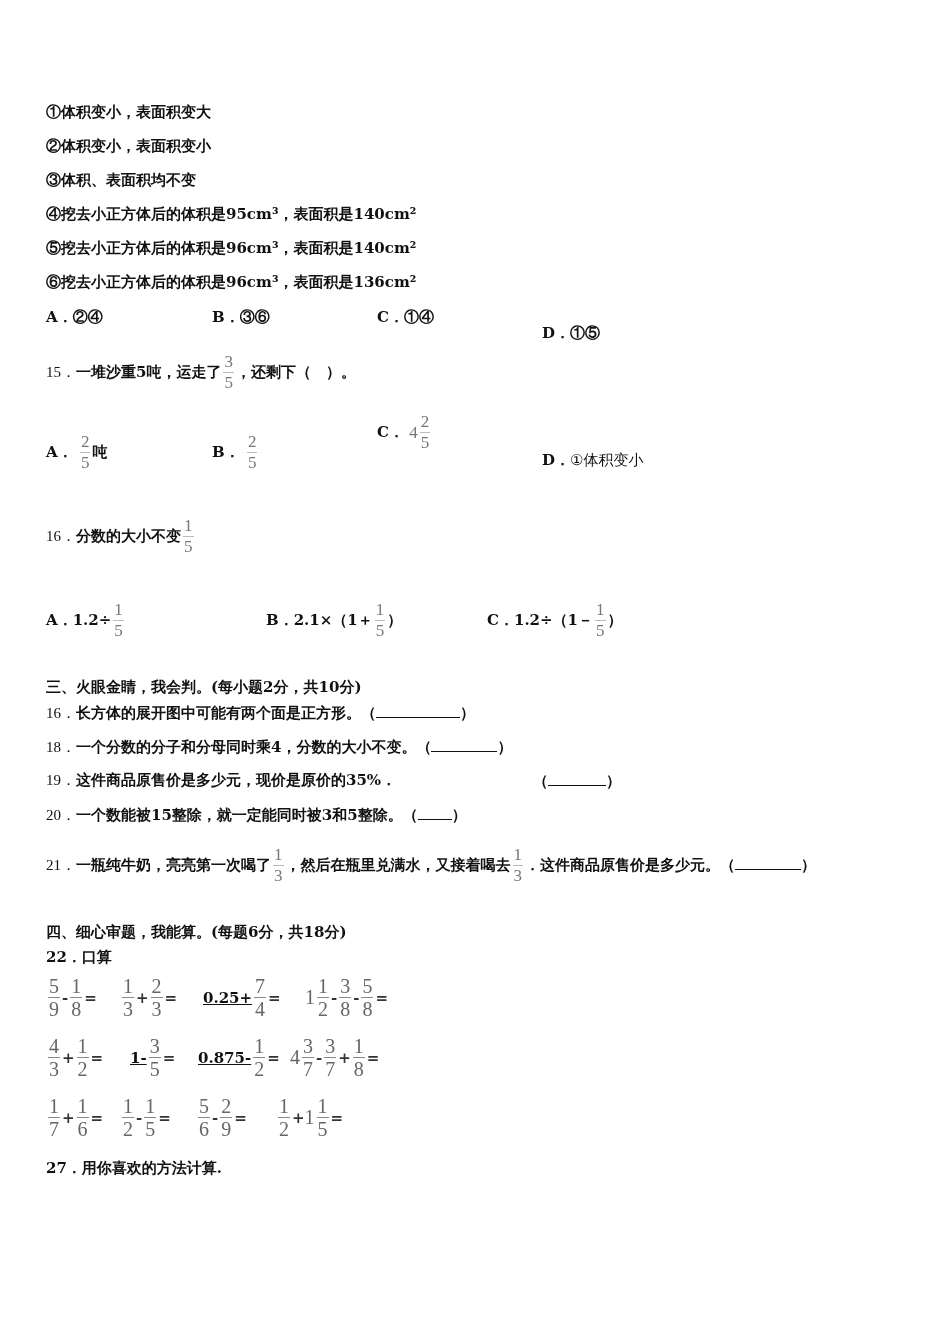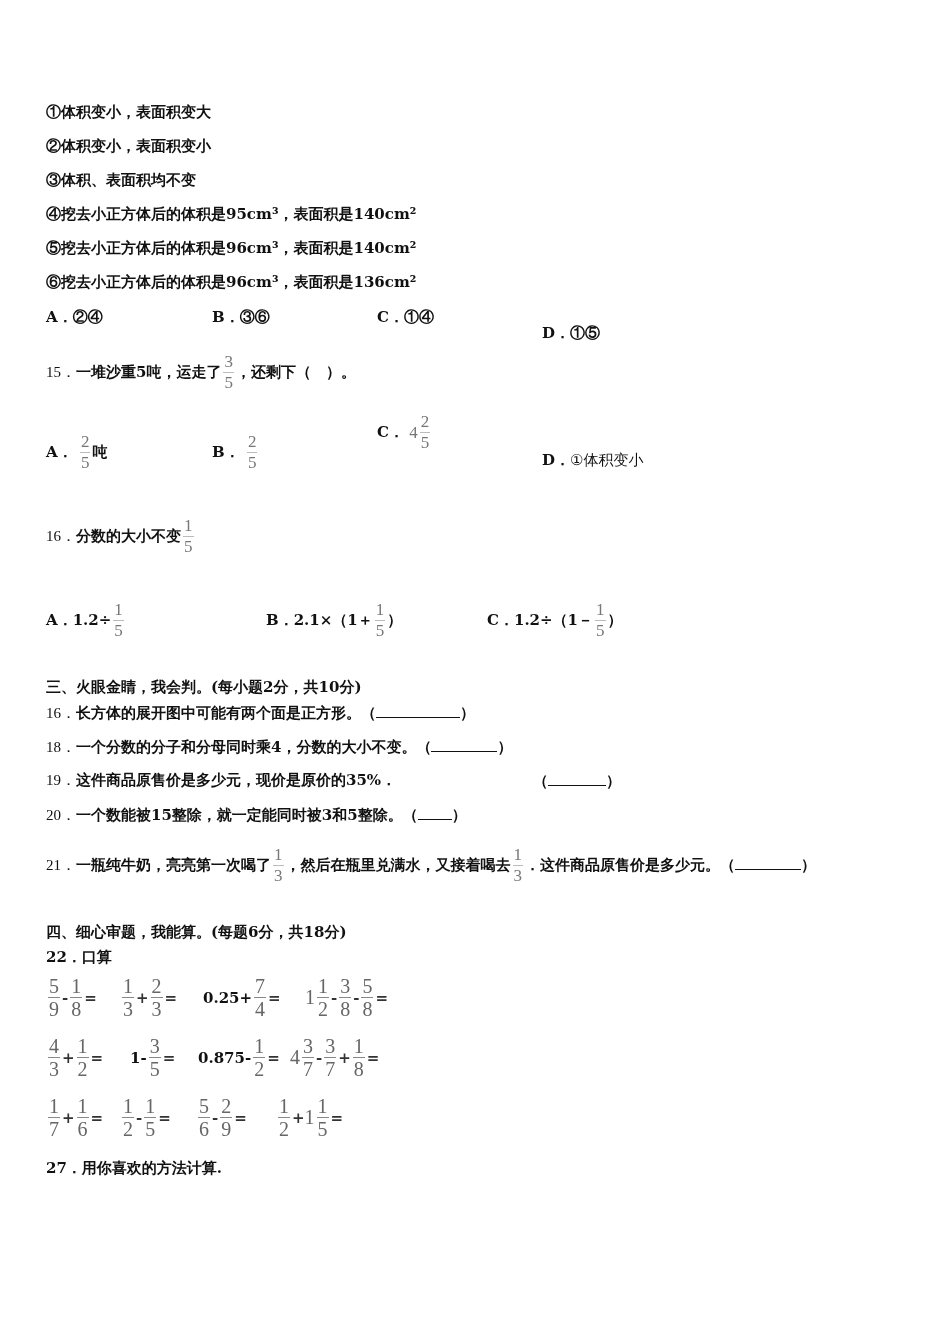--- a/index.html
+++ b/index.html
@@ -10,21 +10,21 @@
   .opt { position: absolute; font-size: 15px; font-weight: bold; white-space: nowrap; line-height: 18px; }
   .frac { display: inline-block; vertical-align: middle; text-align: center; color: #777;
           font-weight: normal; font-family: "Liberation Serif", serif; font-size: 17px; line-height: 20px; margin: 0 2px; }
   .frac .n { display: block; border-bottom: 1px solid #bbb; padding: 0 1px; }
   .frac .d { display: block; }
   .whole { color: #777; font-weight: normal; font-family: "Liberation Serif", serif; font-size: 17px; vertical-align: middle; }
   .calc { position: absolute; font-size: 15px; white-space: nowrap; }
   .calc .frac { font-size: 20px; line-height: 22px; color: #666; }
   .calc .frac .n { border-bottom: 1.5px solid #888; }
   .calc .op { color: #333; font-weight: bold; vertical-align: middle; font-size: 15px; }
-  .calc .dec { font-weight: bold; vertical-align: middle; }
+  .calc .dec { font-weight: bold; vertical-align: middle; text-decoration: underline; }
   .calc .whole { font-size: 20px; color: #666; }
   .blank { display: inline-block; border-bottom: 1px solid #111; height: 14px; }
 </style>
 </head>
 <body>
 
 <div class="line" style="top:103px">①体积变小，表面积变大</div>
 <div class="line" style="top:137px">②体积变小，表面积变小</div>
 <div class="line" style="top:171px">③体积、表面积均不变</div>
 <div class="line" style="top:205px">④挖去小正方体后的体积是95cm³，表面积是140cm²</div>

